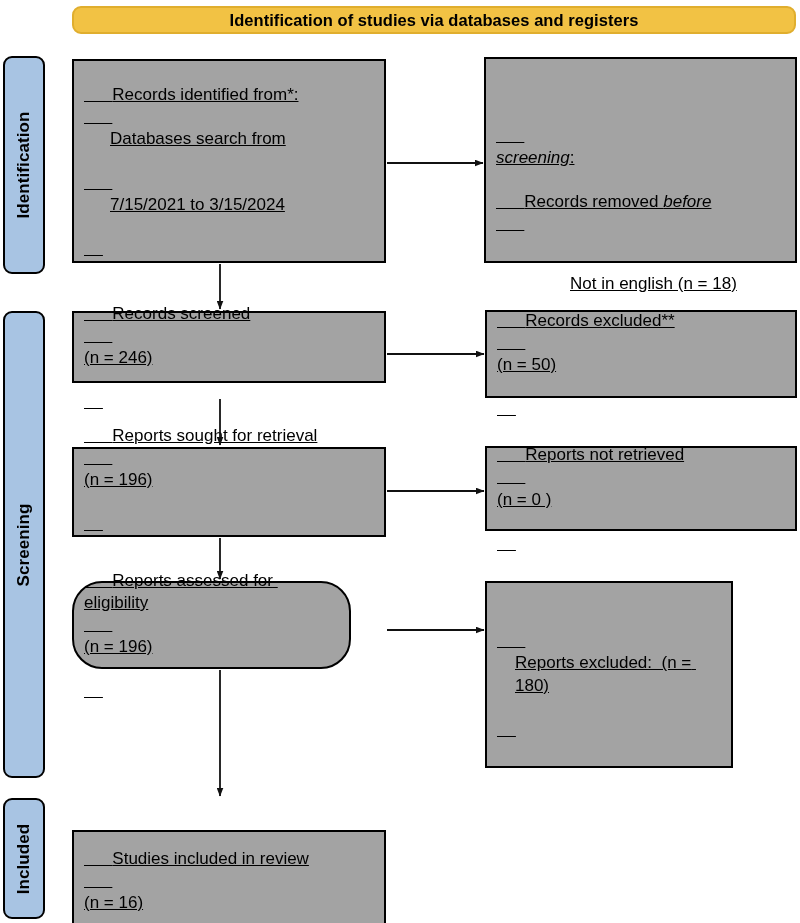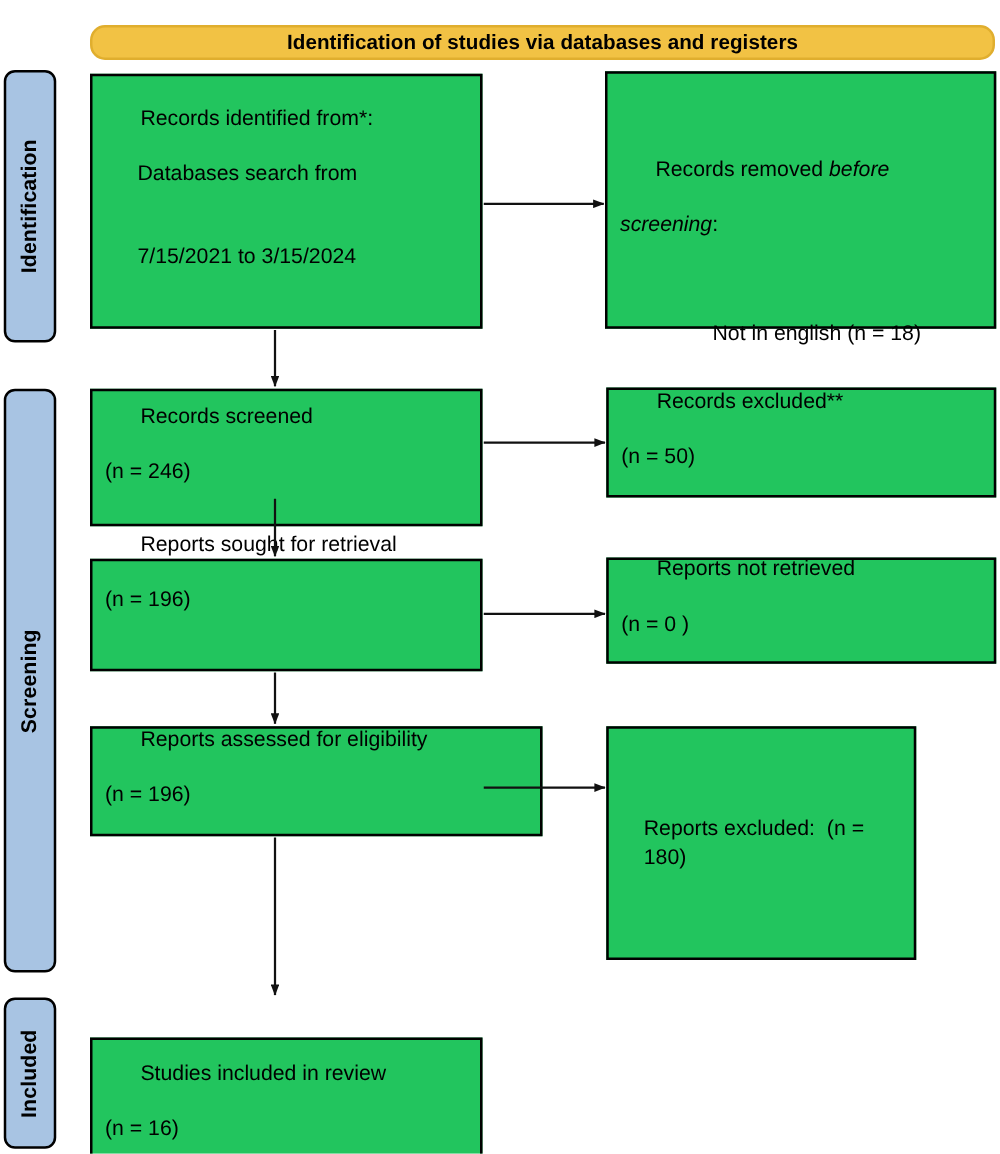--- a/index.html
+++ b/index.html
@@ -58,24 +58,25 @@
     color: #000000;
     text-align: center;
     letter-spacing: 0.05px;
   }
 
   
   .flow-box {
     position: absolute;
     box-sizing: border-box;
     border: 2.5px solid #000000;
-    background: #22c55e;
+    background: #a3a3a3;
     display: flex;
     flex-direction: column;
     justify-content: center;
+    text-decoration: underline;
   }
   .flow-box-text {
     font-size: 17px;
     line-height: 1.30;
     color: #000000;
     padding: 0 10px;
     white-space: pre-wrap;
   }
   .flow-box-text .indent-1 { display: block; padding-left: 26px; }
   .flow-box-text .indent-2 { display: block; padding-left: 74px; }
@@ -89,21 +90,21 @@
   .conn {
     position: absolute;
   }
   .conn svg { display: block; overflow: visible; }
 </style>
 </head>
 <body>
 
 <div id="prisma-canvas">
 
-  <div class="banner" style="left:72px; top:20px; width:724px; height:28px;border-radius:12px;">
+  <div class="banner" style="left:72px; top:6px; width:724px; height:28px;">
     <span class="banner-title">Identification of studies via databases and registers</span>
   </div>
 
   <div class="phase-rail" style="left:3px; top:56px; width:42px; height:218px;">
     <span class="phase-rail-label">Identification</span>
   </div>
 
   <div class="phase-rail" style="left:3px; top:311px; width:42px; height:467px;">
     <span class="phase-rail-label">Screening</span>
   </div>
@@ -115,27 +116,27 @@
   <div class="flow-box box-center" style="left:72px; top:59px; width:314px; height:204px;">
     <div class="flow-box-text">
       <span>Records identified from*:</span>
       <span class="indent-1">Databases search from</span>
       <span class="indent-1">7/15/2021 to 3/15/2024</span>
     </div>
   </div>
 
   <div class="flow-box box-pad-top" style="left:484px; top:57px; width:313px; height:206px;">
     <div class="flow-box-text">
+      <span style="display:block;"><em>screening</em><span>:</span></span>
       <span><span>Records removed </span><em>before</em></span>
-      <span style="display:block;"><em>screening</em><span>:</span></span>
-      <span class="indent-2" style="margin-top:20px;">Not in english (n = 18)</span>
-    </div>
-  </div>
-
-  <div class="flow-box box-center" style="left:72px; top:311px; width:314px; height:110px;">
+      <span class="indent-2" style="margin-top:37px;">Not in english (n = 18)</span>
+    </div>
+  </div>
+
+  <div class="flow-box box-center" style="left:72px; top:311px; width:314px; height:72px;">
     <div class="flow-box-text">
       <span>Records screened</span>
       <span style="display:block;">(n = 246)</span>
     </div>
   </div>
 
   <div class="flow-box box-center" style="left:485px; top:310px; width:312px; height:88px;">
     <div class="flow-box-text">
       <span>Records excluded**</span>
       <span style="display:block;">(n = 50)</span>
@@ -149,21 +150,21 @@
     </div>
   </div>
 
   <div class="flow-box box-center" style="left:485px; top:446px; width:312px; height:85px;">
     <div class="flow-box-text">
       <span>Reports not retrieved</span>
       <span style="display:block;">(n = 0 )</span>
     </div>
   </div>
 
-  <div class="flow-box box-center" style="left:72px; top:581px; width:362px; height:88px;">
+  <div class="flow-box box-center" style="left:72px; top:581px; width:279px; height:88px;border-radius:30px;">
     <div class="flow-box-text">
       <span>Reports assessed for eligibility</span>
       <span style="display:block;">(n = 196)</span>
     </div>
   </div>
 
   <div class="flow-box box-center" style="left:485px; top:581px; width:248px; height:187px;">
     <div class="flow-box-text">
       <span class="indent-3">Reports excluded:  (n = 180)</span>
     </div>

